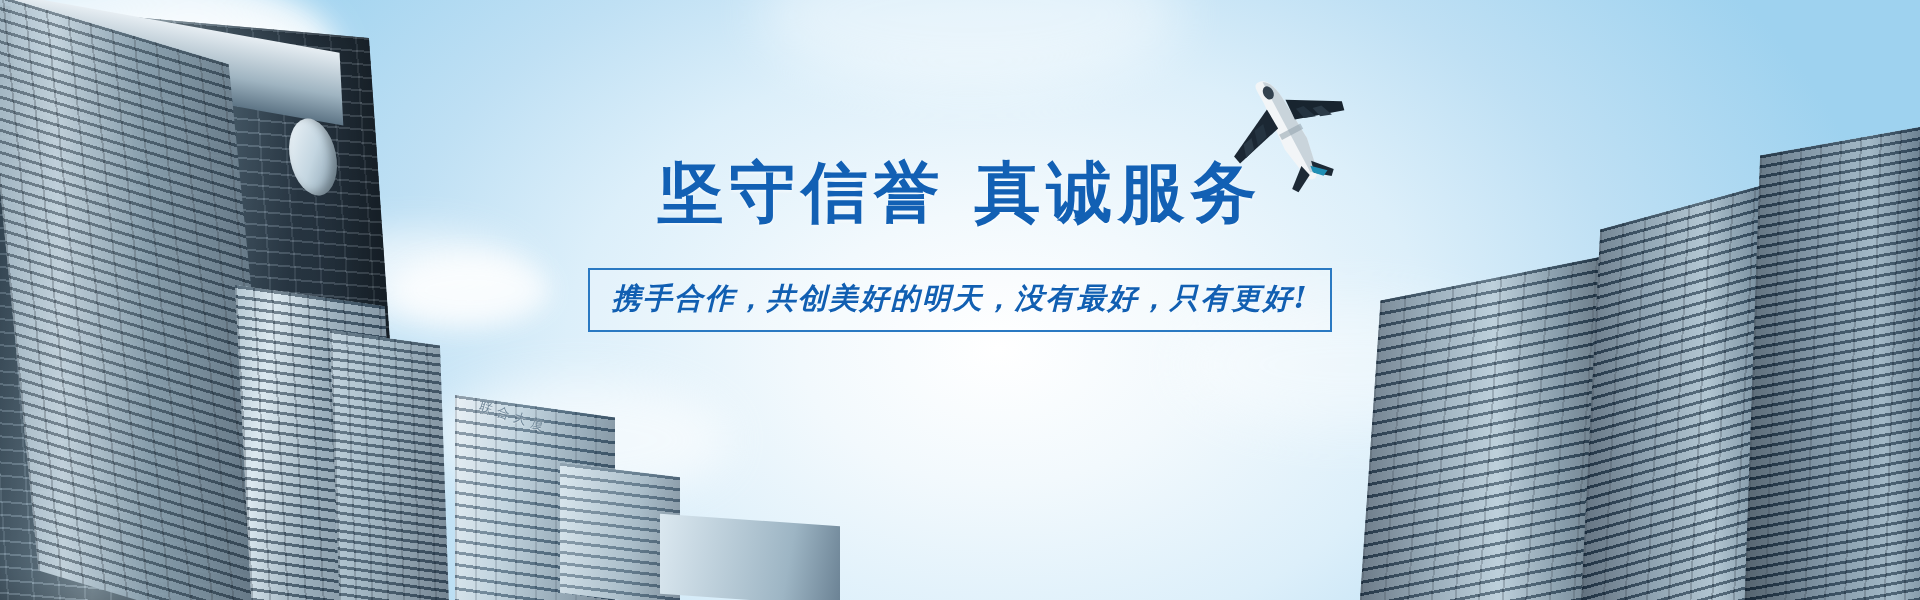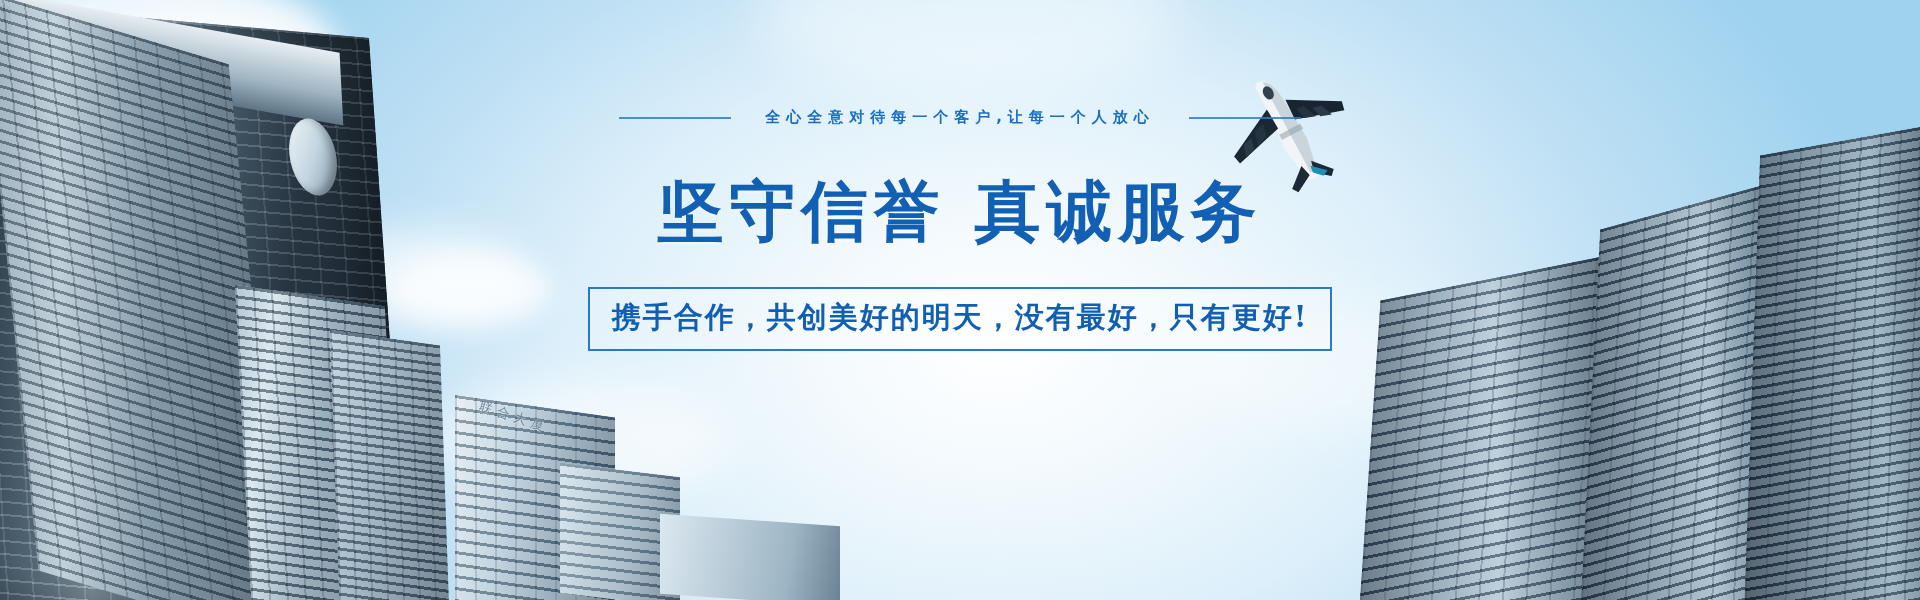--- a/index.html
+++ b/index.html
@@ -205,20 +205,21 @@
     letter-spacing:6px;
     color:#1260b4;
     white-space:nowrap;
     text-shadow:0 2px 3px rgba(255,255,255,.55);
   }
   .subtitle-box {
     margin-top:30px;
     border:2px solid #2a79c2;
     padding:9px 22px 11px;
     background:rgba(255,255,255,.18);
+    font-style:italic;
   }
   .subtitle {
     font-family:"DejaVu Serif", serif;
     font-size:29px; font-weight:700;
     letter-spacing:2px;
     color:#115fb2;
     white-space:nowrap;
   }
 </style>
 </head>
@@ -267,25 +268,20 @@
         <path d="M76 100 L92 118 L87 123 L73 112 Z" fill="#1d2a36"></path>
         <path d="M73 104 L86 116 L80 119 L72 111 Z" fill="#1f8fb5"></path>
         <ellipse cx="70" cy="20" rx="5" ry="7" fill="#33424f"></ellipse>
         <path d="M60 62 L84 62 L84 68 L60 68 Z" fill="#8fa0ac" opacity=".55"></path>
       </g>
     </svg>
   </div>
 
   <div class="content">
 
-    <div class="tagline-row">
-      <span class="deco-line"></span>
-      <span class="tagline">全心全意对待每一个客户,让每一个人放心</span>
-      <span class="deco-line"></span>
-    </div>
 
     <div class="headline">坚守信誉  真诚服务</div>
 
     <div class="subtitle-box">
       <div class="subtitle">携手合作，共创美好的明天，没有最好，只有更好!</div>
     </div>
 
   </div>
 </div>
 

